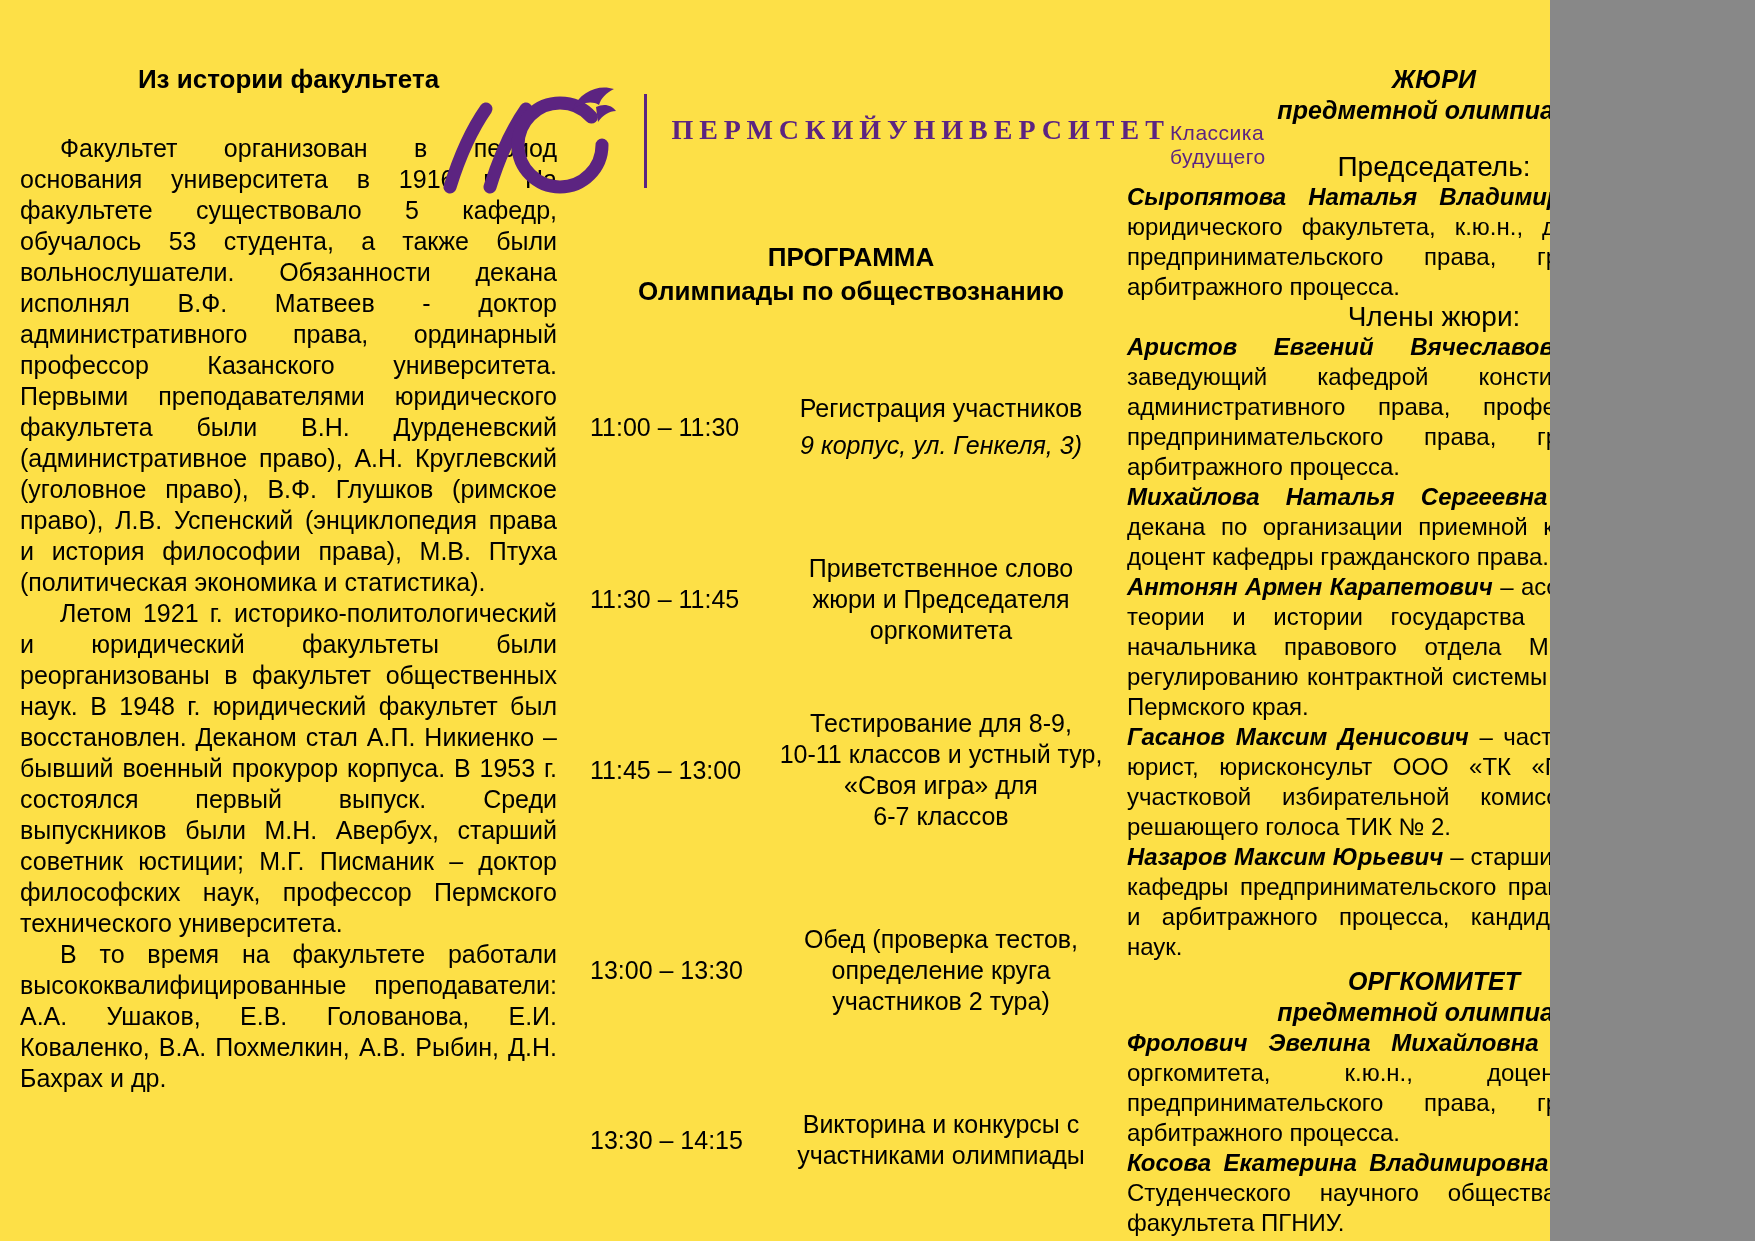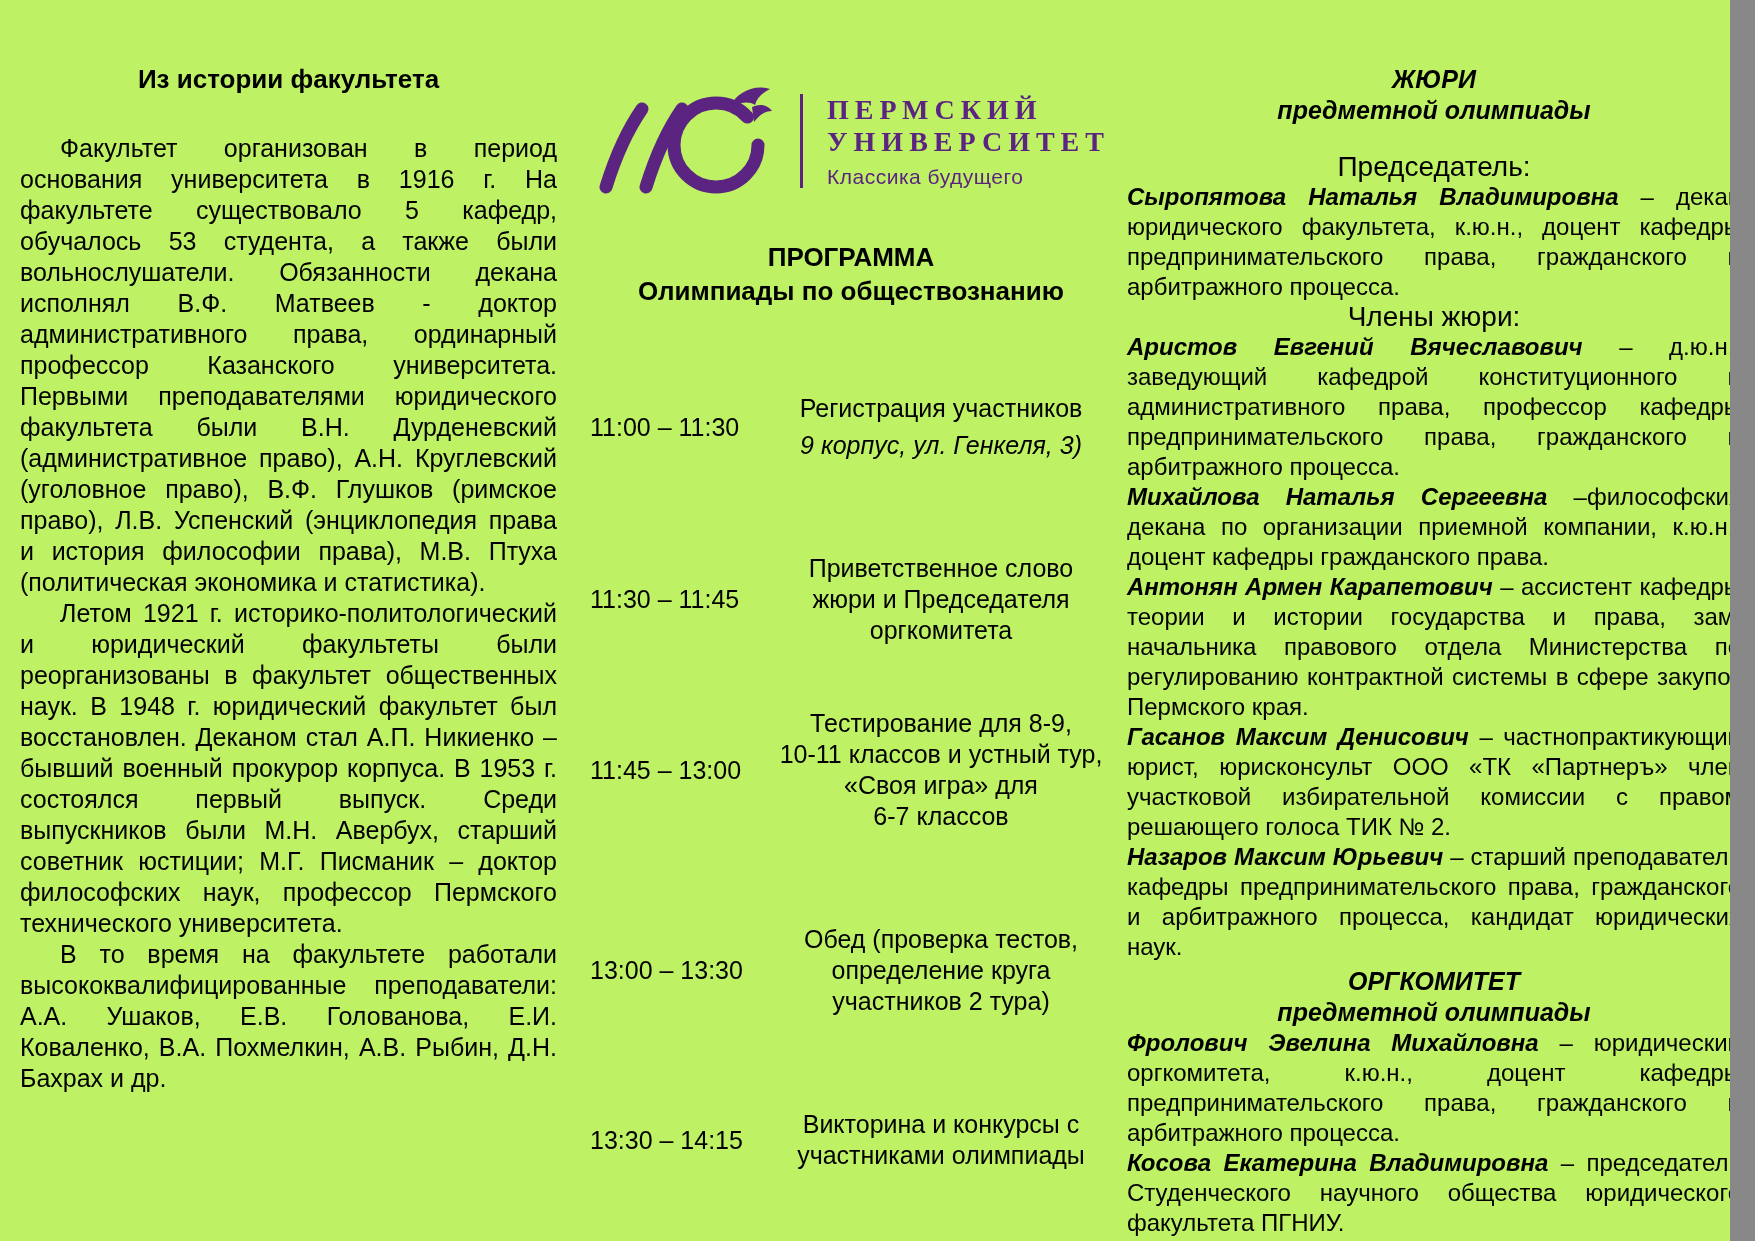--- a/index.html
+++ b/index.html
@@ -1,29 +1,29 @@
 <!DOCTYPE html>
 <html><head>
 <meta charset="utf-8">
 <style>
   html,body{margin:0;padding:0;background:#888;}
-  .page{position:relative;width:1730px;height:1241px;background:#bef264;
+  .page{position:relative;width:1550px;height:1241px;background:#fde047;
         font-family:"Liberation Sans",sans-serif;color:#000;overflow:hidden;}
 
   
   .col-left{position:absolute;left:20px;top:64px;width:537px;}
   .hist-title{font-size:26px;font-weight:bold;text-align:center;margin:0 0 38px 0;}
   .hist-p{font-size:25px;line-height:31px;text-align:justify;text-indent:40px;margin:0;}
 
   
   .col-mid{position:absolute;left:572px;top:84px;width:558px;}
   .logo-row{display:flex;align-items:center;justify-content:center;gap:24px;height:114px;}
   .logo110{width:184px;height:112px;flex:none;}
   .logo-divider{width:3px;height:94px;background:#5C2481;flex:none;}
-  .logo-text{display:flex;flex-direction:column;}
+  .logo-text{display:flex;}
   .uni-line{font-family:"Liberation Serif",serif;font-size:28px;line-height:32px;
             letter-spacing:6px;color:#5C2481;font-weight:600;}
   .uni-tag{font-size:21px;color:#5C2481;margin-top:7px;letter-spacing:.5px;}
   .prog-title{margin-top:42px;text-align:center;font-weight:bold;font-size:26px;line-height:34px;}
   .schedule{margin-top:54px;}
   .srow{display:flex;align-items:center;margin-bottom:30px;}
   .srow.tight{margin-bottom:0;}
   .stime{flex:none;width:180px;font-size:25px;padding-left:18px;box-sizing:border-box;}
   .sdesc{flex:1;text-align:center;font-size:25px;line-height:31px;white-space:pre-line;}
   .snote{display:block;font-style:italic;white-space:pre-line;margin-top:6px;}

